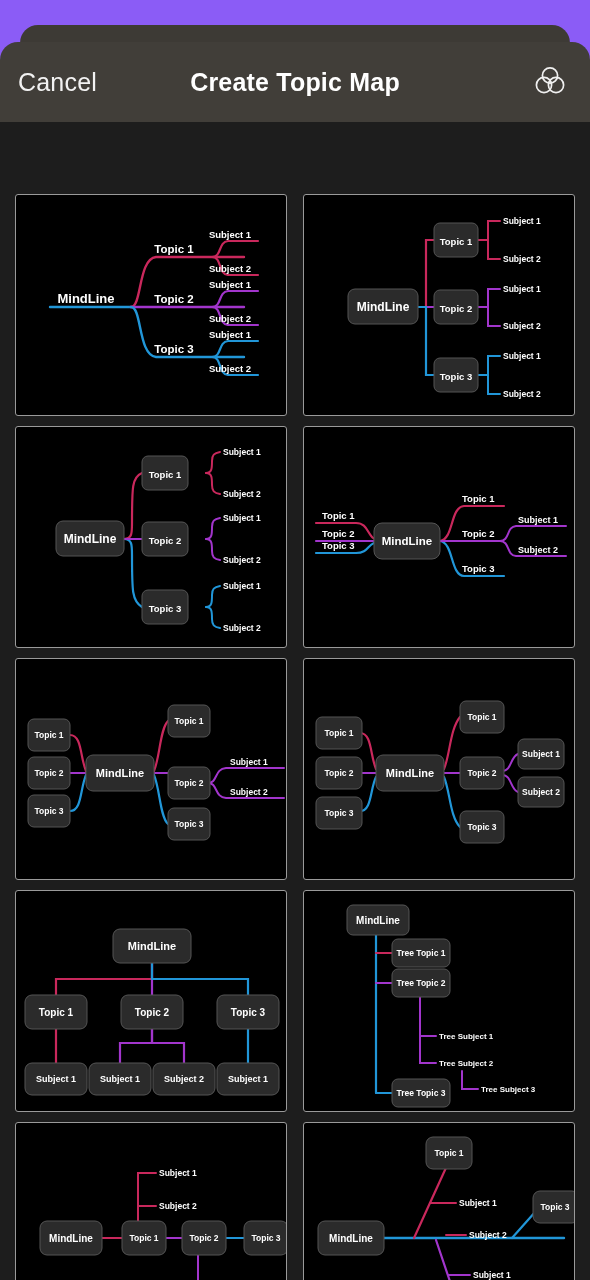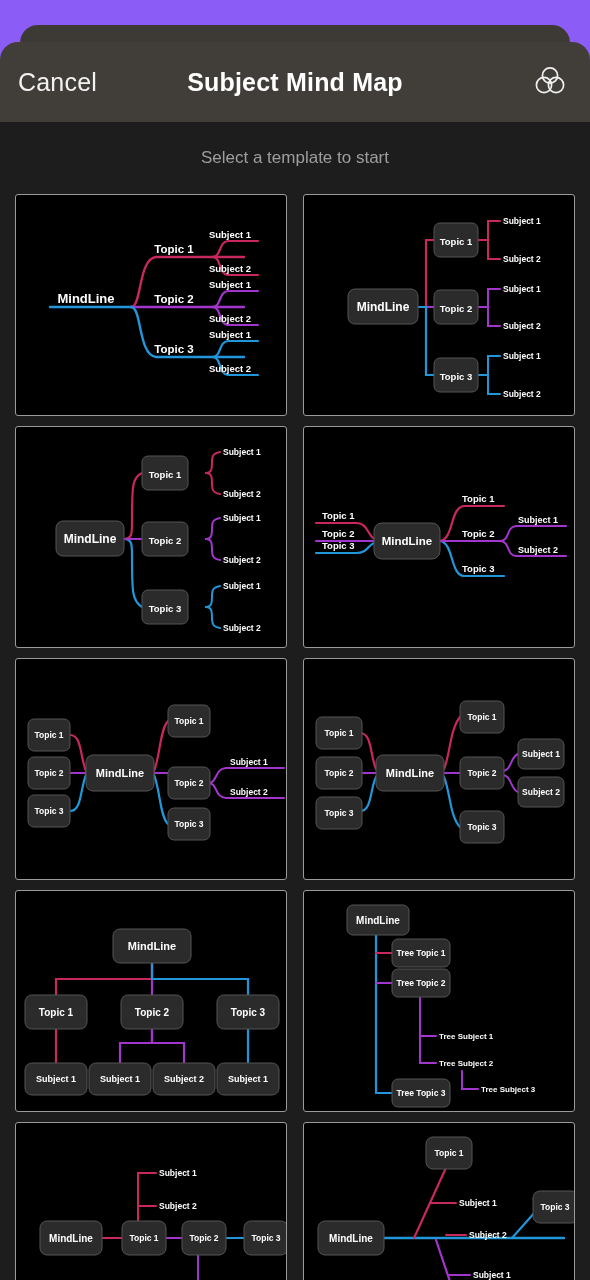--- a/index.html
+++ b/index.html
@@ -80,34 +80,33 @@
 </head>
 <body>
 
 <div id="app">
 
   <div class="sheet-back"></div>
   <div class="sheet-main"></div>
 
   <div class="header">
     <button class="btn-cancel">Cancel</button>
-    <div class="header-title">Subject Mind Map</div>
+    <div class="header-title">Create Topic Map</div>
     <button class="theme-btn">
       <span>
         <svg width="36" height="36" viewBox="0 0 36 36">
           <circle cx="18" cy="12.5" r="7.6" fill="none" stroke="#f0f0f0" stroke-width="1.7"></circle>
           <circle cx="12" cy="22" r="7.6" fill="none" stroke="#f0f0f0" stroke-width="1.7"></circle>
           <circle cx="24" cy="22" r="7.6" fill="none" stroke="#f0f0f0" stroke-width="1.7"></circle>
         </svg>
       </span>
     </button>
   </div>
 
   <div class="body-area">
-    <div class="subtitle">Select a template to start</div>
 
     <div class="grid">
 
       <div class="tpl-card">
         <svg viewBox="0 0 272 222">
 
           <path class="ln" d="M34 112 H115" stroke="#2196d8" stroke-width="2.4"></path>
 
           <path class="ln" d="M115 112 C 126 112, 122 64, 140 62 L228 62" stroke="#c9285c" stroke-width="2.4"></path>
           <path class="ln" d="M196 62 C 206 62, 202 47, 212 46 L242 46" stroke="#c9285c" stroke-width="2.2"></path>

